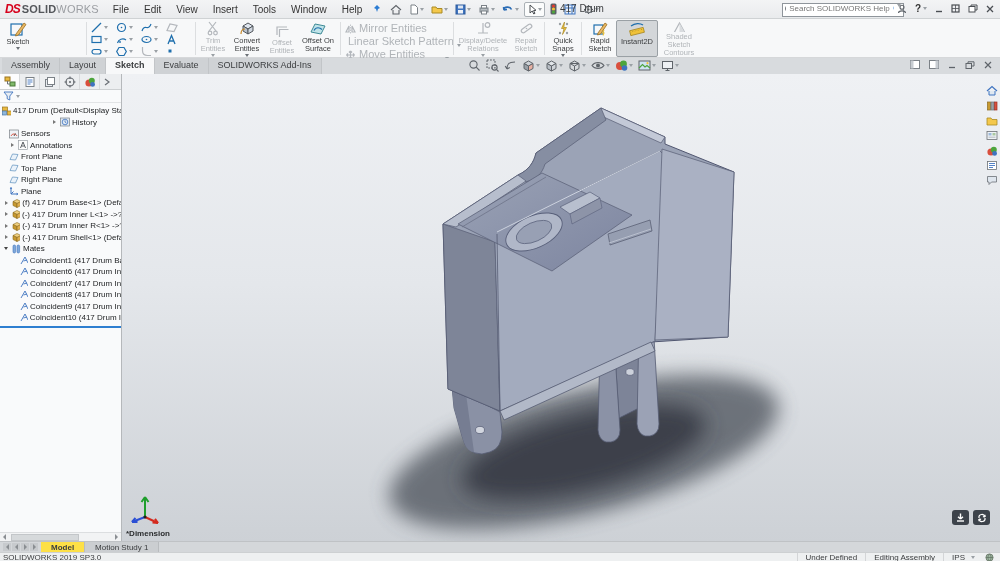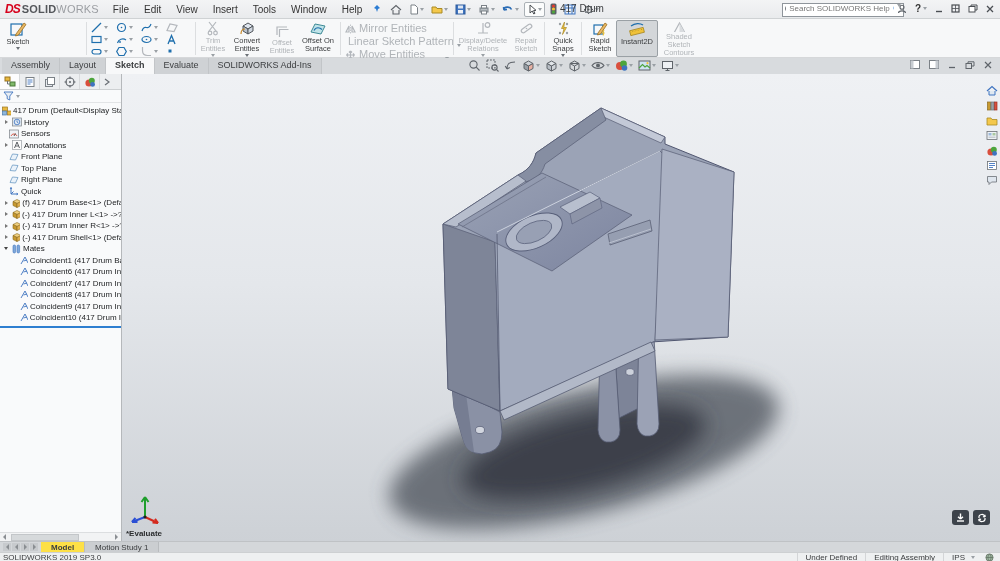--- a/index.html
+++ b/index.html
@@ -577,40 +577,40 @@
   </div>
   <div id="tree">
     <div class="trow root">
       <svg width="11" height="10">
           <rect x="0.5" y="1" width="5" height="4" fill="#e8b93f" stroke="#9a7420" stroke-width="0.7"></rect>
           <rect x="5.5" y="5" width="5" height="4" fill="#e8b93f" stroke="#9a7420" stroke-width="0.7"></rect>
           <rect x="0.5" y="5" width="4" height="4" fill="#8fb6d9" stroke="#4a7aa8" stroke-width="0.7"></rect>
         </svg>
       <span class="tlabel">417 Drum  (Default&lt;Display State-1&gt;)</span>
     </div>
-    <div class="trow" style="padding-left:2px;">
+    <div class="trow" style="padding-left:2px;margin-left:48px;">
       <span class="arrw">
           <span class="tri-r"></span>
         </span>
       <svg width="10" height="10">
           <rect x="0.5" y="1" width="9" height="8" fill="#dfe8f1" stroke="#7b8187" stroke-width="0.7"></rect>
           <circle cx="5" cy="5" r="2.8" fill="none" stroke="#3f74c0" stroke-width="0.8"></circle>
           <path d="M5 3.4 V5 L6.4 6" stroke="#3f74c0" stroke-width="0.8" fill="none"></path>
         </svg>
       <span class="tlabel">History</span>
     </div>
     <div class="trow">
       <svg width="10" height="10">
           <rect x="0.5" y="1" width="9" height="8" fill="#eef2f6" stroke="#7b8187" stroke-width="0.7"></rect>
           <path d="M2 7 A3.2 3.2 0 0 1 8 7" fill="none" stroke="#d94f3d" stroke-width="0.9"></path>
           <path d="M5 7 L6.5 4.5" stroke="#333" stroke-width="0.8"></path>
         </svg>
       <span class="tlabel">Sensors</span>
     </div>
-    <div class="trow" style="padding-left:2px;">
+    <div class="trow" style="padding-left:8px;">
       <span class="arrw">
           <span class="tri-r"></span>
         </span>
       <svg width="10" height="10">
           <rect x="0.5" y="0.5" width="9" height="9" fill="#fdfdfd" stroke="#9aa0a5" stroke-width="0.7"></rect>
           <path d="M2.5 8 L5 2 L7.5 8 M3.6 6 H6.4" stroke="#4a4e53" fill="none" stroke-width="0.9"></path>
         </svg>
       <span class="tlabel">Annotations</span>
     </div>
     <div class="trow">
@@ -629,21 +629,21 @@
       <svg width="10" height="10">
           <polygon points="1,7.5 3.5,2 9,2.5 6.5,8" fill="#eaf2fa" stroke="#6f9cc4" stroke-width="0.8"></polygon>
         </svg>
       <span class="tlabel">Right Plane</span>
     </div>
     <div class="trow">
       <svg width="10" height="10">
           <path d="M2 1.5 V8 H9 M2 8 L4.5 5.5" stroke="#3f74c0" fill="none" stroke-width="1"></path>
           <path d="M2 1.5 L1.2 3 M2 1.5 L2.8 3 M9 8 L7.5 7.2 M9 8 L7.5 8.8" stroke="#3f74c0" stroke-width="0.8"></path>
         </svg>
-      <span class="tlabel">Quick</span>
+      <span class="tlabel">Plane</span>
     </div>
     <div class="trow" style="padding-left:2px;">
       <span class="arrw">
           <span class="tri-r"></span>
         </span>
       <svg width="10" height="10">
           <polygon points="1,3.5 5,1.5 9,3.5 5,5.5" fill="#f0d080" stroke="#8a6a20" stroke-width="0.6"></polygon>
           <polygon points="1,3.5 5,5.5 5,9.5 1,7.5" fill="#c89a30" stroke="#8a6a20" stroke-width="0.6"></polygon>
           <polygon points="9,3.5 5,5.5 5,9.5 9,7.5" fill="#e0b050" stroke="#8a6a20" stroke-width="0.6"></polygon>
         </svg>
@@ -848,21 +848,21 @@
 
   <svg class="abs" style="left:5px;bottom:14px;" width="36" height="36">
     <path d="M18 26 L18 6" stroke="#1f9e2c" stroke-width="2"></path>
       <path d="M18 6 L14.5 11 M18 6 L21.5 11" stroke="#1f9e2c" stroke-width="2" fill="none"></path>
     <path d="M18 26 L31 32" stroke="#d42a1e" stroke-width="2"></path>
       <path d="M31 32 L25.5 31.5 M31 32 L28 27.8" stroke="#d42a1e" stroke-width="2" fill="none"></path>
     <path d="M18 26 L5 31" stroke="#2b4fd4" stroke-width="2"></path>
       <path d="M5 31 L10.5 31 M5 31 L8.5 27" stroke="#2b4fd4" stroke-width="2" fill="none"></path>
     <circle cx="18" cy="26" r="1.6" fill="#222"></circle>
   </svg>
-  <div id="orient">*Evaluate</div>
+  <div id="orient">*Dimension</div>
   <div id="updbtns">
     <span class="updbtn">
         <svg width="9" height="9">
           <path d="M4.5 0.5 V6 M4.5 6 L2 3.8 M4.5 6 L7 3.8" stroke="#fff" stroke-width="1.4" fill="none"></path>
           <path d="M1 8 H8" stroke="#fff" stroke-width="1.4"></path>
         </svg>
       </span>
     <span class="updbtn">
         <svg width="10" height="10">
           <path d="M2 5 A3 3 0 0 1 8 4 M8 5 A3 3 0 0 1 2 6" stroke="#fff" stroke-width="1.2" fill="none"></path>

